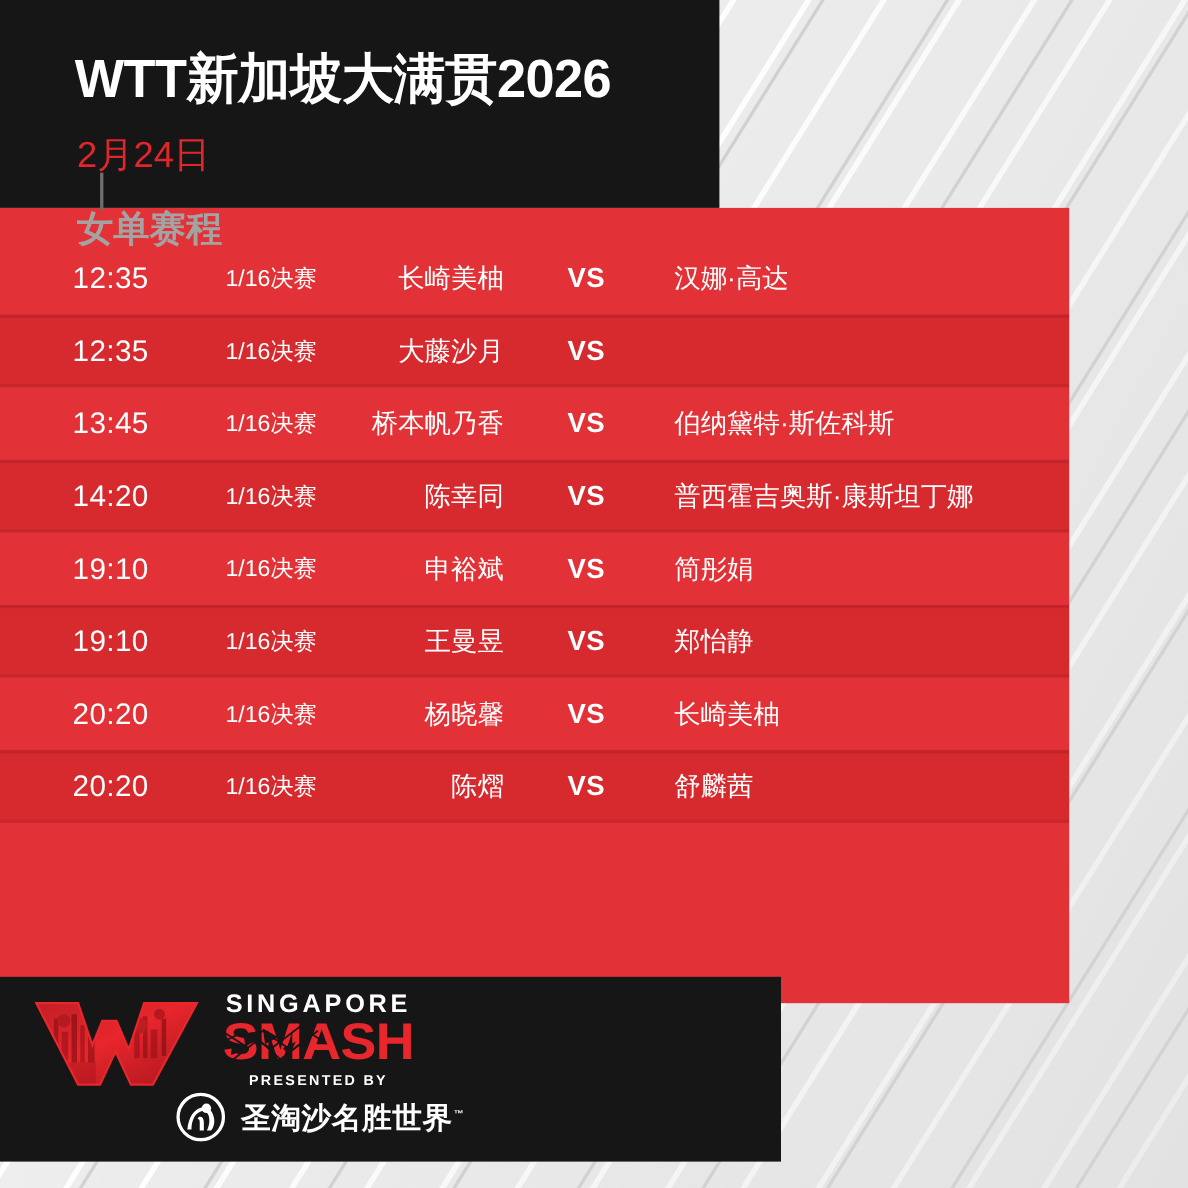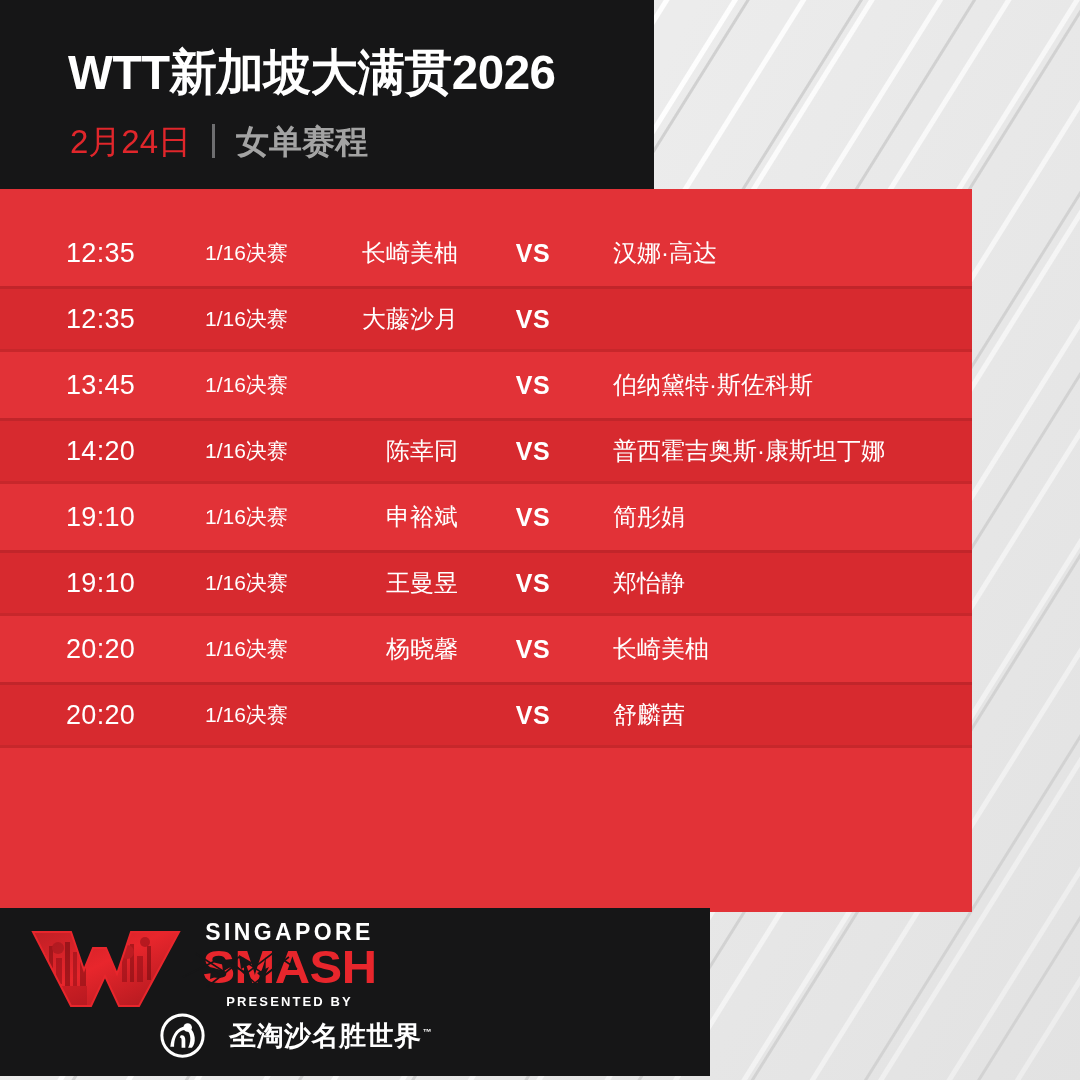--- a/index.html
+++ b/index.html
@@ -52,22 +52,23 @@
     font-size:49px;
     font-weight:bold;
     letter-spacing:-0.5px;
     line-height:1;
     transform:scaleX(0.97);
     transform-origin:left center;
     white-space:nowrap;
   }
   #subtitle-row {
     position:absolute; left:70px; top:124px;
-    display:flex; align-items:center; gap:0px;
+    display:flex; gap:0px;
     white-space:nowrap;
+    flex-direction:column;
   }
   #sub-date {
     color:#e0262b;
     font-size:33px;
     font-weight:normal;
     line-height:1;
     letter-spacing:0px;
   }
   #sub-divider {
     width:3px; height:34px;
@@ -146,21 +147,21 @@
   }
   .c-p2 {
     position:absolute; left:613px;
     font-size:24px;
     font-weight:normal;
     color:#ffffff;
   }
 
   
   #footer {
-    position:absolute; left:0; top:908px;
+    position:absolute; left:0; top:888px;
     width:710px; height:168px;
     background:#161617;
     z-index:5;
   }
   #footer-logos {
     position:absolute; left:0; top:0; width:100%; height:100%;
   }
   #wmark {
     position:absolute; left:27px; top:18px;
     width:160px; height:86px;
@@ -193,21 +194,21 @@
   #smash-shatter { position:absolute; left:0; top:0; width:100%; height:48px; }
   #smash-presented {
     color:#ffffff;
     font-size:13px;
     font-weight:bold;
     letter-spacing:2.1px;
     margin-top:3px;
   }
   #rw-row {
     position:absolute; left:160px; top:105px;
-    display:flex; align-items:center; gap:24px;
+    display:flex; align-items:center; gap:14px;
   }
   #rw-icon { width:45px; height:45px; flex:none; }
   #rw-name {
     color:#ffffff;
     font-size:27px;
     font-weight:bold;
     letter-spacing:0.5px;
     position:relative;
   }
   #rw-tm {
@@ -245,20 +246,21 @@
       </div>
       <div class="match-row alt">
         <div class="c-time">12:35</div>
         <div class="c-round">1/16决赛</div>
         <div class="c-p1">大藤沙月</div>
         <div class="c-vs">VS</div>
       </div>
       <div class="match-row">
         <div class="c-time">13:45</div>
         <div class="c-round">1/16决赛</div>
+        <div class="c-p1">桥本帆乃香</div>
         <div class="c-vs">VS</div>
         <div class="c-p2">伯纳黛特·斯佐科斯</div>
       </div>
       <div class="match-row alt">
         <div class="c-time">14:20</div>
         <div class="c-round">1/16决赛</div>
         <div class="c-p1">陈幸同</div>
         <div class="c-vs">VS</div>
         <div class="c-p2">普西霍吉奥斯·康斯坦丁娜</div>
       </div>
@@ -279,20 +281,21 @@
       <div class="match-row">
         <div class="c-time">20:20</div>
         <div class="c-round">1/16决赛</div>
         <div class="c-p1">杨晓馨</div>
         <div class="c-vs">VS</div>
         <div class="c-p2">长崎美柚</div>
       </div>
       <div class="match-row alt">
         <div class="c-time">20:20</div>
         <div class="c-round">1/16决赛</div>
+        <div class="c-p1">陈熠</div>
         <div class="c-vs">VS</div>
         <div class="c-p2">舒麟茜</div>
       </div>
     </div>
 </div>
 
 <div id="footer">
   <div id="footer-logos">
 
     <svg id="wmark" viewBox="0 0 160 86">

